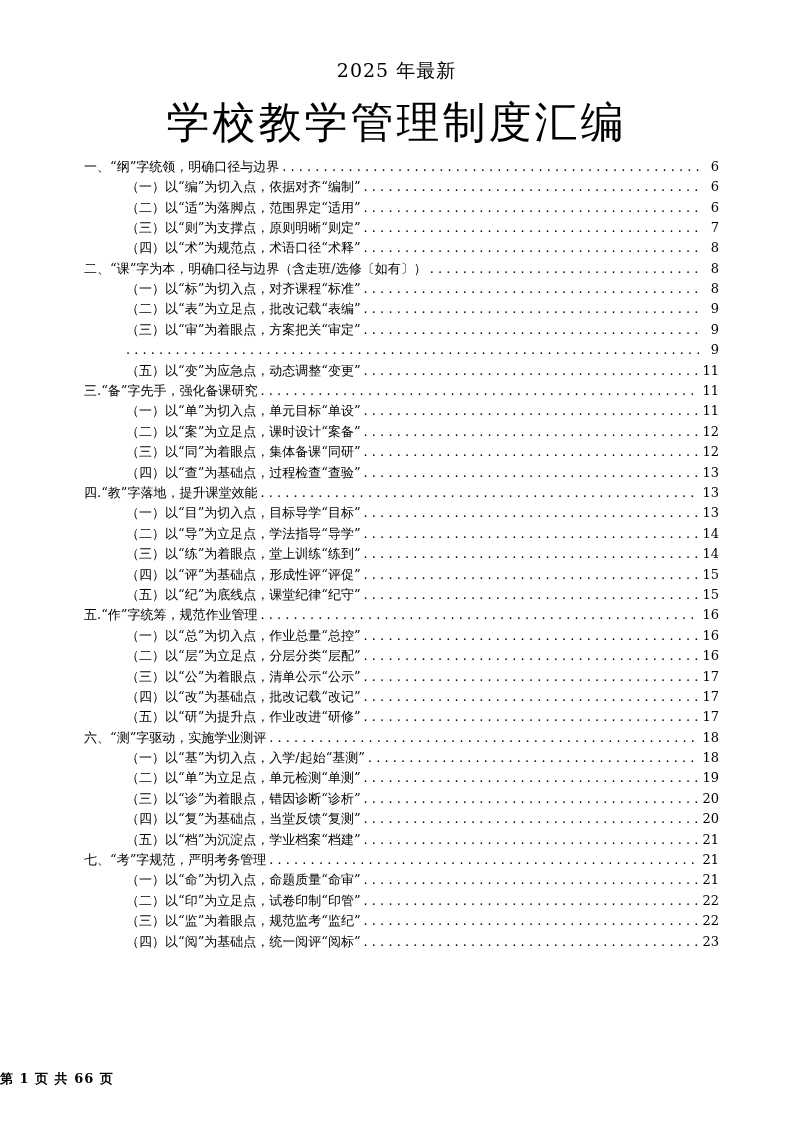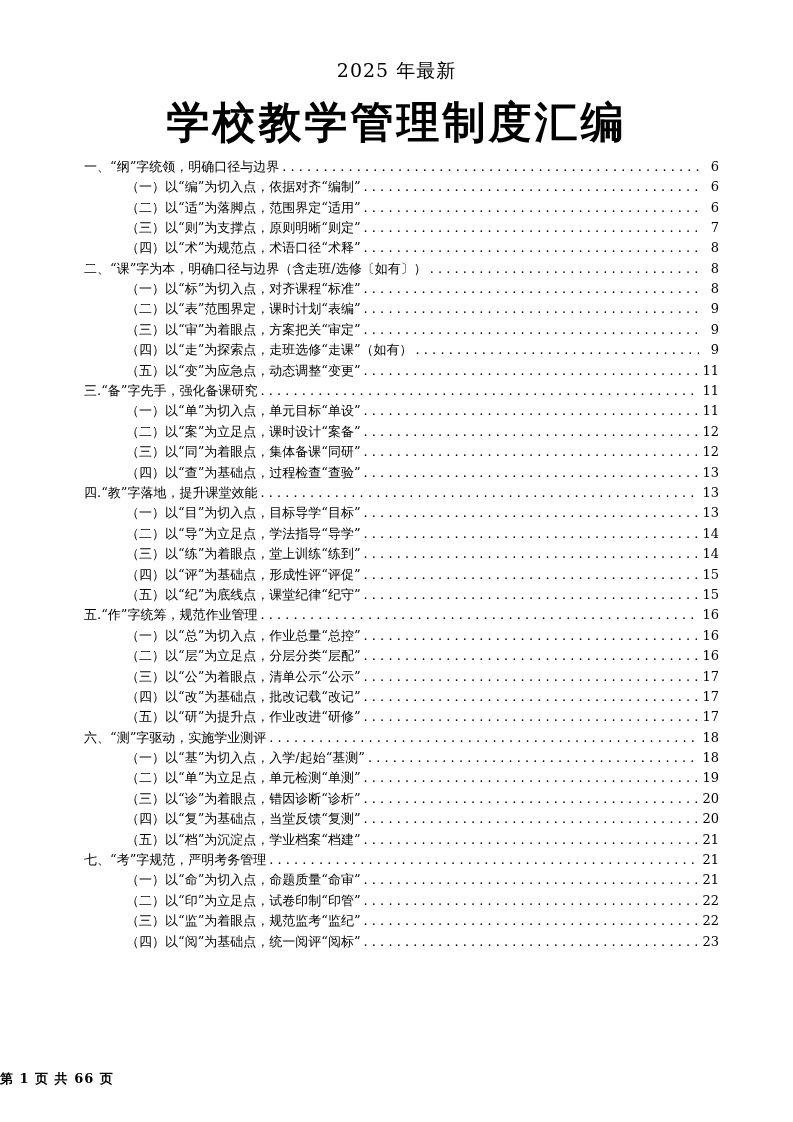--- a/index.html
+++ b/index.html
@@ -23,21 +23,21 @@
   .subtitle {
     text-align: center;
     font-size: 19px;
     font-family: "DejaVu Serif", serif;
     letter-spacing: 1px;
     margin: 6px 0 12px 0;
   }
   .maintitle {
     text-align: center;
     font-size: 43px;
-    font-weight: bold;
+    font-weight: normal;
     font-family: "DejaVu Serif", serif;
     letter-spacing: 3px;
     line-height: 1.25;
     margin: 8px 0 10px 0;
   }
   .tocheading {
     text-align: center;
     font-size: 25px;
     font-weight: bold;
     font-family: "DejaVu Serif", serif;
@@ -141,31 +141,30 @@
         <span class="toc-label">二、“课”字为本，明确口径与边界（含走班/选修〔如有〕）</span>
         <span class="toc-dots"></span>
         <span class="toc-page">8</span>
       </div>
       <div class="toc-row lvl2">
         <span class="toc-label">（一）以“标”为切入点，对齐课程“标准”</span>
         <span class="toc-dots"></span>
         <span class="toc-page">8</span>
       </div>
       <div class="toc-row lvl2">
-        <span class="toc-label">（二）以“表”范围界定，课时计划“表编”</span>
+        <span class="toc-label">（二）以“表”为立足点，批改记载“表编”</span>
         <span class="toc-dots"></span>
         <span class="toc-page">9</span>
       </div>
       <div class="toc-row lvl2">
         <span class="toc-label">（三）以“审”为着眼点，方案把关“审定”</span>
         <span class="toc-dots"></span>
         <span class="toc-page">9</span>
       </div>
       <div class="toc-row lvl2">
-        <span class="toc-label">（四）以“走”为探索点，走班选修“走课”（如有）</span>
         <span class="toc-dots"></span>
         <span class="toc-page">9</span>
       </div>
       <div class="toc-row lvl2">
         <span class="toc-label">（五）以“变”为应急点，动态调整“变更”</span>
         <span class="toc-dots"></span>
         <span class="toc-page">11</span>
       </div>
       <div class="toc-row lvl1">
         <span class="toc-label">三.“备”字先手，强化备课研究</span>

